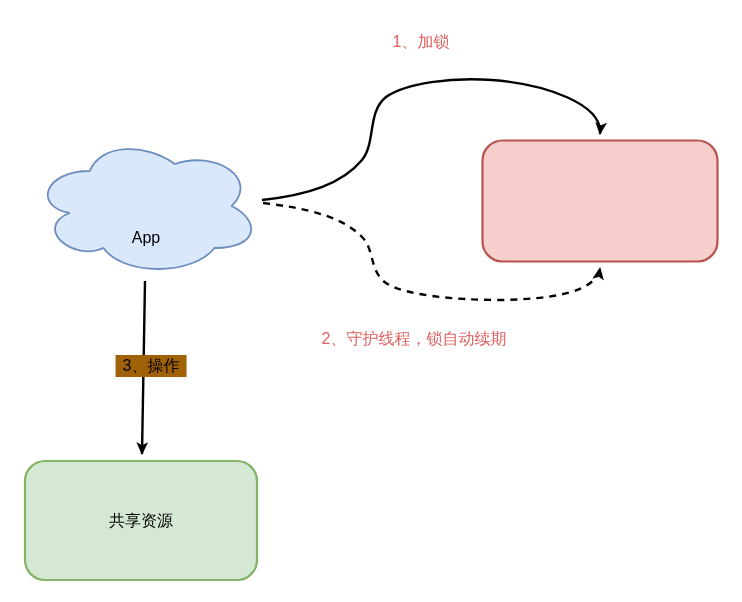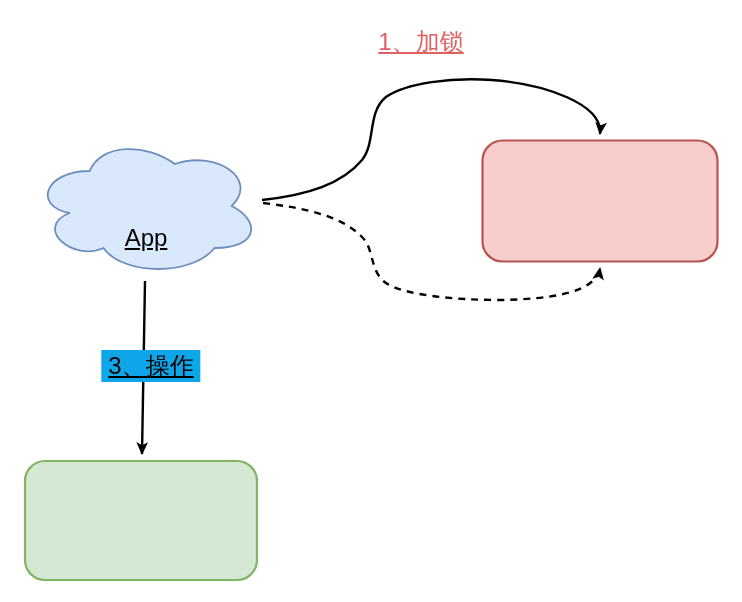--- a/index.html
+++ b/index.html
@@ -17,31 +17,30 @@
   }
   .canvas svg {
     position: absolute;
     inset: 0;
     display: block;
   }
   .label {
     position: absolute;
     transform: translate(-50%, -50%);
     white-space: nowrap;
-    font-size: 24px;
+    font-size: 16px;
     line-height: 1.25;
     color: #000000;
     text-align: center;
-    text-decoration: underline;
   }
   .edge-label--red {
     color: #e06161;
   }
   .edge-label--boxed {
-    background: #0ea5e9;
+    background: #a16207;
     padding: 1px 7px;
   }
   .node-shape {
     stroke-linejoin: round;
   }
   .edge-line {
     fill: none;
     stroke: #000000;
     stroke-width: 2.4;
   }
@@ -81,19 +80,21 @@
              C375,250 369,271 386,283
              C404,295 452,300 502,300
              C550,299 596,293 600,268"></path>
 
     <path class="edge-line" marker-end="url(#arrowhead)" d="M145,281 L142,454"></path>
   </svg>
 
   <div class="label" style="left:146px; top:205px;margin-top:33px;">App</div>
 
 
+  <div class="label" style="left:141px; top:521px;">共享资源</div>
 
   <div class="label edge-label--red" style="left:421px; top:42px;">1、加锁</div>
 
+  <div class="label edge-label--red" style="left:414px; top:339px;">2、守护线程，锁自动续期</div>
 
   <div class="label edge-label--boxed" style="left:151px; top:366px;">3、操作</div>
 
 </div>
 
 </body></html>

